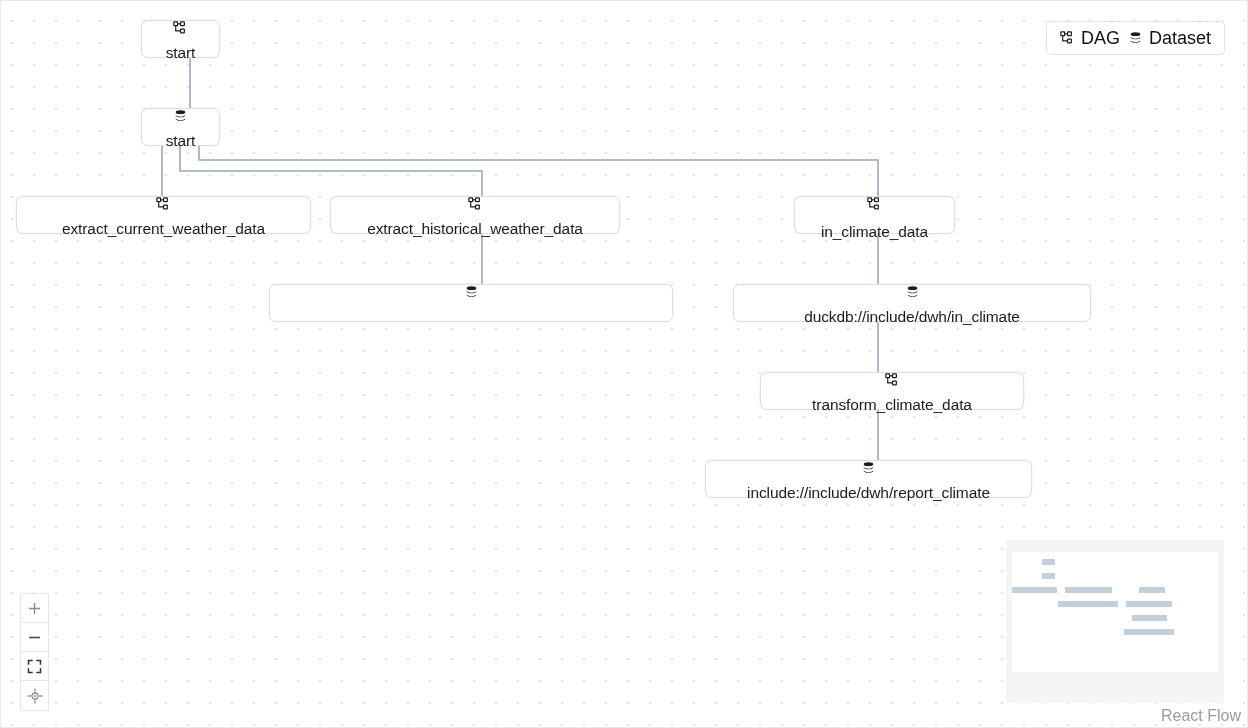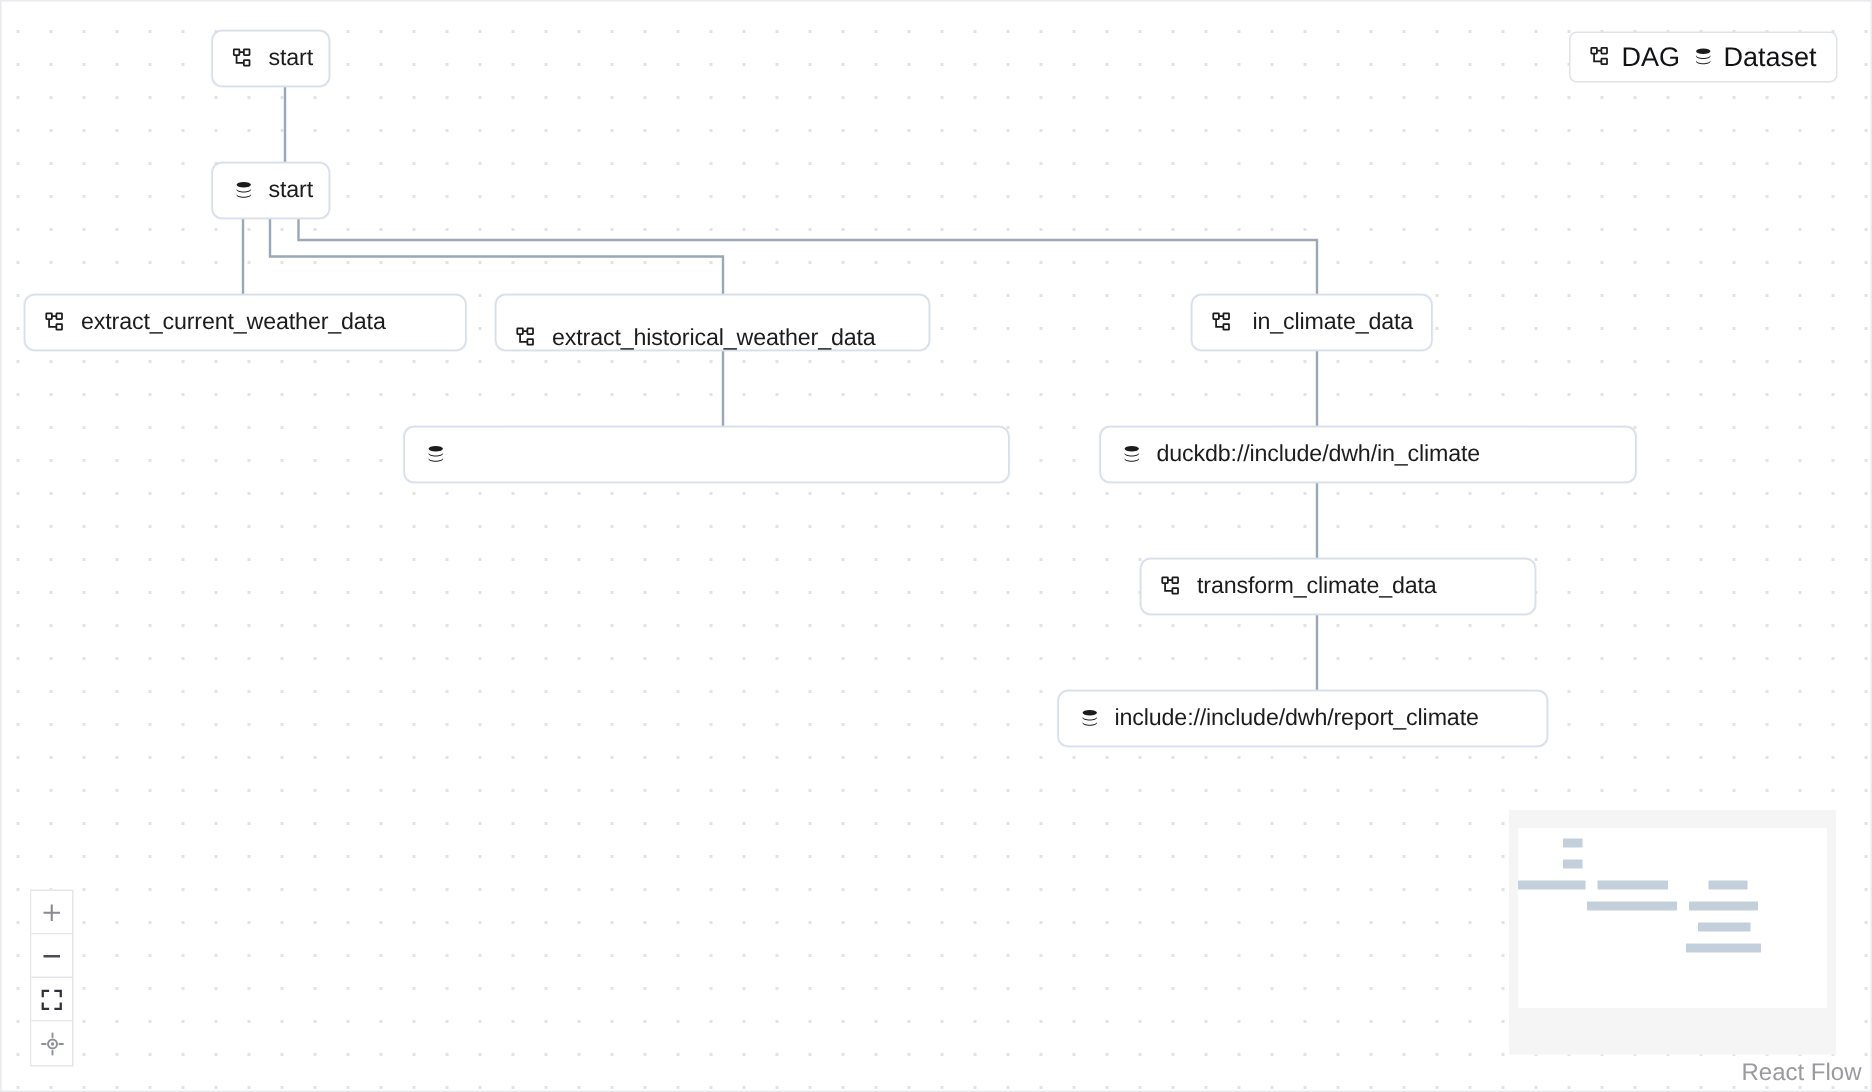--- a/index.html
+++ b/index.html
@@ -48,20 +48,21 @@
     box-sizing: border-box;
     height: 38px;
     padding: 0 13px;
     background: #ffffff;
     border: 1px solid #d7e0ea;
     border-radius: 7px;
     box-shadow: 0 0 0 0.5px rgba(215,224,234,0.5);
     white-space: nowrap;
     cursor: pointer;
     z-index: 4;
+    flex-direction: column;
   }
   .node-label {
     font-size: 15.5px;
     color: #1c1c1e;
     letter-spacing: -0.1px;
     line-height: 1;
   }
   .node-icon {
     display: inline-flex;
     align-items: center;
@@ -198,21 +199,21 @@
         <span class="node-icon">
           <svg width="15" height="15" viewBox="0 0 16 16">
             <rect x="0.9" y="1" width="4.0" height="4.0" rx="0.4" fill="none" stroke="#1c1c1e" stroke-width="1.25"></rect>
             <rect x="8.1" y="1" width="4.0" height="4.0" rx="0.4" fill="none" stroke="#1c1c1e" stroke-width="1.25"></rect>
             <rect x="8.1" y="8.6" width="4.0" height="4.0" rx="0.4" fill="none" stroke="#1c1c1e" stroke-width="1.25"></rect>
             <path d="M4.9 3 L8.1 3 M2.9 5 L2.9 10.6 L8.1 10.6" stroke="#1c1c1e" stroke-width="1.25" fill="none"></path>
           </svg>
         </span>
         <span class="node-label">extract_current_weather_data</span>
       </div>
-      <div class="node" style="left: 329px; top: 195px; width: 290px; align-items: flex-end;">
+      <div class="node" style="left: 329px; top: 195px; width: 290px;">
         <span class="node-icon">
           <svg width="15" height="15" viewBox="0 0 16 16">
             <rect x="0.9" y="1" width="4.0" height="4.0" rx="0.4" fill="none" stroke="#1c1c1e" stroke-width="1.25"></rect>
             <rect x="8.1" y="1" width="4.0" height="4.0" rx="0.4" fill="none" stroke="#1c1c1e" stroke-width="1.25"></rect>
             <rect x="8.1" y="8.6" width="4.0" height="4.0" rx="0.4" fill="none" stroke="#1c1c1e" stroke-width="1.25"></rect>
             <path d="M4.9 3 L8.1 3 M2.9 5 L2.9 10.6 L8.1 10.6" stroke="#1c1c1e" stroke-width="1.25" fill="none"></path>
           </svg>
         </span>
         <span class="node-label">extract_historical_weather_data</span>
       </div>

